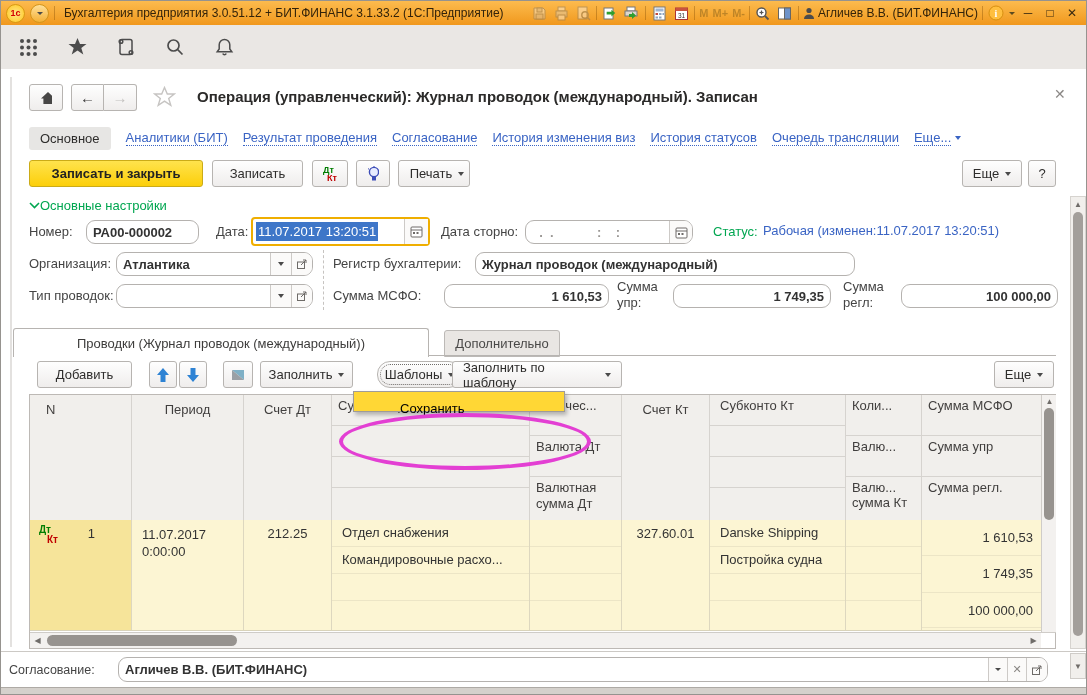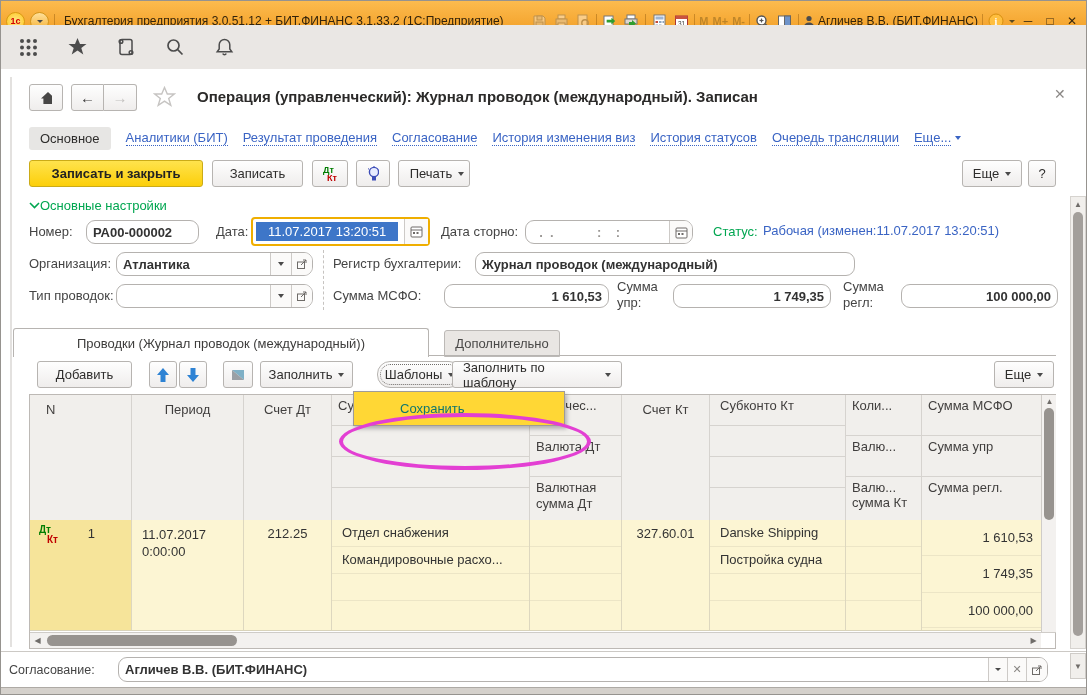--- a/index.html
+++ b/index.html
@@ -1,21 +1,21 @@
 <!DOCTYPE html>
 <html><head>
 <meta charset="utf-8">
 <style>
   html,body{margin:0;padding:0;background:#c9c6c2;}
   #app{position:relative;width:1087px;height:695px;background:#fff;border:1px solid #96938f;
        box-sizing:border-box;overflow:hidden;font-family:"Liberation Sans","DejaVu Sans",sans-serif;
        font-size:13px;color:#333;}
   
   .titlebar{position:absolute;left:0;top:0;right:0;height:24px;
-    background:linear-gradient(#fcbb4e,#f0981d);display:flex;align-items:center;gap:5px;padding:8px 5px;}
+    background:linear-gradient(#fcbb4e,#f0981d);display:flex;align-items:center;gap:5px;padding:0 5px;}
   .logo-circle{width:17px;height:17px;border-radius:50%;background:radial-gradient(#ffe88a,#ffc61e);
     border:1px solid #d99a12;color:#d40000;font-weight:bold;font-size:9px;display:flex;align-items:center;justify-content:center;}
   .menu-circle{width:17px;height:17px;border-radius:50%;background:linear-gradient(#ffe09a,#f4b035);
     border:1px solid #d3961c;display:flex;align-items:center;justify-content:center;}
   .tb-sep{width:1px;height:14px;background:rgba(120,70,0,.35);}
   .tb-title{font-size:12px;color:#33230a;margin-left:4px;white-space:nowrap;}
   .tb-right{margin-left:auto;display:flex;align-items:center;gap:4px;}
   .tbico{width:18px;height:17px;display:flex;align-items:center;justify-content:center;}
   .dis{opacity:.4;}
   .memtxt{font-weight:bold;font-size:11px;color:#6d4f13;}
@@ -64,21 +64,21 @@
   .hscroll{height:15px;margin-top:auto;background:#f3f1ef;border-top:1px solid #cfccc8;display:flex;align-items:stretch;}
   .sarrow{width:15px;display:flex;align-items:center;justify-content:center;font-size:8px;color:#6f6c69;}
   .strack{flex:1;position:relative;}
   .sthumb{position:absolute;left:2px;top:2px;bottom:2px;width:190px;background:#97938f;border-radius:6px;}
   .vscroll{width:14px;border-left:1px solid #cfccc8;display:flex;flex-direction:column;background:#f3f1ef;}
   .vthumb{margin:1px 2px;height:112px;background:#97938f;border-radius:5px;}
   .vcorner{height:15px;border-top:1px solid #cfccc8;}
   
   .ddmenu{position:absolute;left:352px;top:390px;width:210px;background:#fff;border:1px solid #9e9b98;
     box-shadow:2px 3px 4px rgba(0,0,0,.25);z-index:10;}
-  .dditem{height:33px;line-height:33px;padding-left:46px;color:#0f766e;}
+  .dditem{height:19px;line-height:33px;padding-left:46px;color:#000000;}
   .dditem.hl{background:#ffd735;}
   .ellipse{position:absolute;left:338px;top:412px;width:244px;height:49px;border:4px solid #e33fd3;border-radius:50%;z-index:12;}
   
   .fscroll{position:absolute;left:1069px;top:195px;width:16px;height:453px;background:#f1efec;border:1px solid #d6d3cf;box-sizing:border-box;}
   .fthumb{position:absolute;left:2px;right:2px;top:15px;height:424px;background:#a39f9b;border-radius:6px;}
   .fsar{position:absolute;left:0;right:0;text-align:center;font-size:8px;color:#6f6c69;}
   .fdown{position:absolute;left:1069px;top:652px;width:16px;height:26px;border:1px solid #cfccc8;background:#f1efec;
     display:flex;align-items:center;justify-content:center;box-sizing:border-box;}
   
   .footsep{position:absolute;left:0;right:0;top:650px;border-top:1px solid #ccc9c5;}
@@ -314,21 +314,21 @@
     <span class="green">Основные настройки</span>
   </div>
 
   <div class="abs lbl" style="left:28px;top:219px;">Номер:</div>
   <div class="abs field" style="left:85px;top:219px;width:113px;">
       <span class="fval">РА00-000002</span>
     </div>
   <div class="abs lbl" style="left:215px;top:219px;">Дата:</div>
   <div class="abs" style="left:250px;top:216px;width:179px;height:29px;border:2px solid #efae00;border-radius:4px;background:#fff;display:flex;align-items:stretch;box-sizing:border-box;">
     <span style="flex:1;display:flex;align-items:center;padding-left:3px;overflow:hidden;">
-        <span style="background:#3e76c8;color:#fff;padding:2px 12px;white-space:nowrap;">11.07.2017 13:20:51</span>
+        <span style="background:#3e76c8;color:#fff;padding:2px 2px;white-space:nowrap;">11.07.2017 13:20:51</span>
       </span>
     <span class="fbtn" style="width:23px;">
       <svg width="13" height="13">
           <rect x="1" y="2" width="11" height="10" rx="1" fill="#fff" stroke="#6e6b68"></rect>
           <line x1="1" y1="5" x2="12" y2="5" stroke="#6e6b68"></line>
           <rect x="3" y="7" width="2" height="2" fill="#6e6b68"></rect>
           <rect x="6.5" y="7" width="2" height="2" fill="#6e6b68"></rect>
         </svg>
       </span>
   </div>

